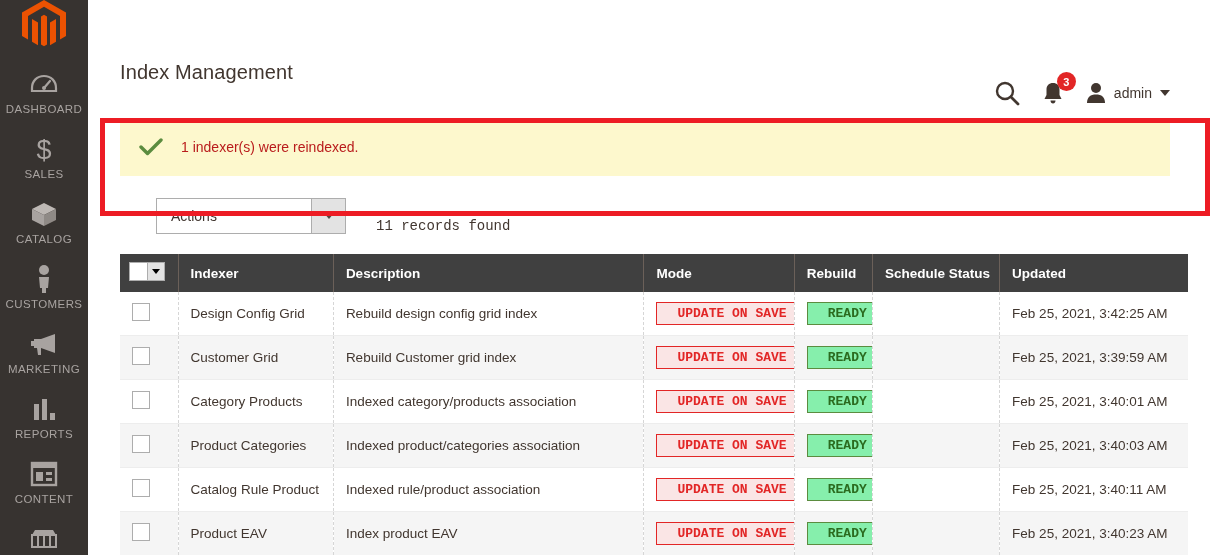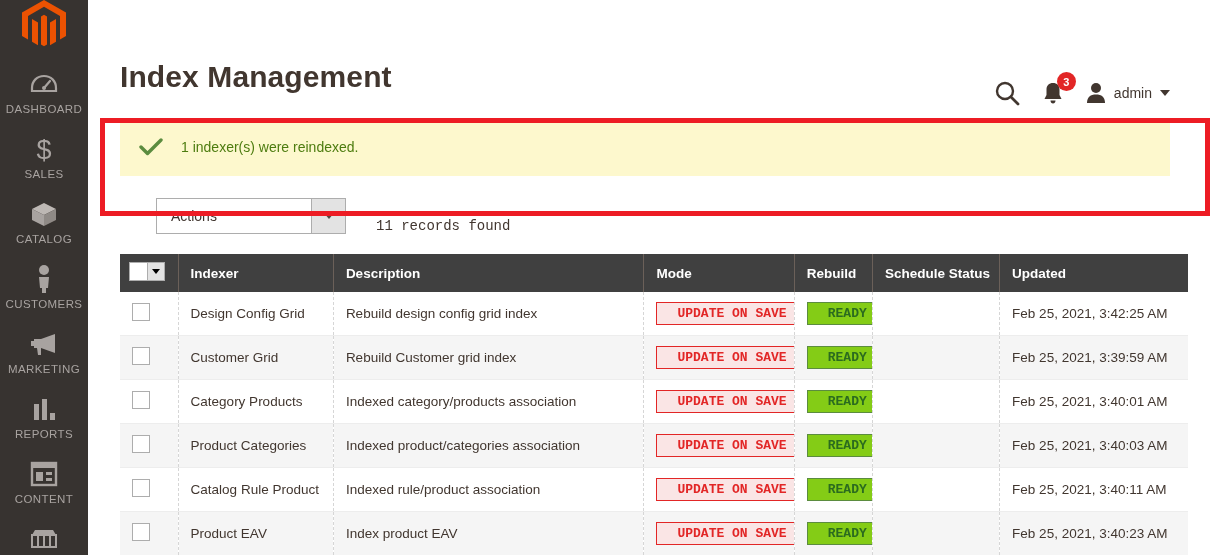--- a/index.html
+++ b/index.html
@@ -49,21 +49,21 @@
     background: #ffffff; position: relative; overflow: hidden;
   }
 
   
   .page-header {
     display: flex; align-items: flex-start; justify-content: space-between;
     padding: 62px 46px 0 32px;
     height: 118px;
   }
   .page-title {
-    font-size: 30px; font-weight: bold; color: #41362f;
+    font-size: 20px; font-weight: normal; color: #41362f;
     line-height: 1; letter-spacing: .1px;
     font-family: "Liberation Sans", sans-serif;
   }
   .header-right {
     display: flex; align-items: center; gap: 22px;
     margin-top: 18px;
   }
   .hdr-btn { display: flex; align-items: center; cursor: pointer; }
   .bell-wrap { position: relative; display: flex; align-items: center; cursor: pointer; }
   .bell-badge {
@@ -97,21 +97,21 @@
   
   .message-area { padding: 0 46px 0 32px; }
   .msg-success {
     background: #fdf8cd; border: 1px solid #fdf8cd;
     padding: 16px 18px;
     display: flex; align-items: center; gap: 18px;
     height: 58px;
   }
   .check-icon { flex: 0 0 auto; display: flex; align-items: center; }
   .msg-text {
-    font-size: 14px; color: #4d7c0f;
+    font-size: 14px; color: #b91c1c;
     font-family: "Liberation Sans", sans-serif;
   }
 
   
   .toolbar {
     display: flex; align-items: flex-end; gap: 30px;
     padding: 22px 0 0 32px;
     margin-left: 36px;
   }
   .actions-select {
@@ -200,21 +200,21 @@
     font-size: 13px; font-weight: bold;
     padding: 3px 8px 3px 20px;
     line-height: 15px;
     font-family: Liberation Mono, monospace;
     white-space: nowrap;
   }
   .badge-mode {
     color: #e22626; background: #fae5e5; border: 1px solid #e22626;
   }
   .badge-status-ready {
-    color: #2b6b1f; background: #84cc16; border: 1px solid #5b8c3f;
+    color: #2b6b1f; background: #86efac; border: 1px solid #5b8c3f;
   }
 
   
   .col-check      { width: 58px; }
   .col-indexer    { width: 155px; }
   .col-desc       { width: 310px; }
   .col-mode       { width: 150px; }
   .col-status     { width: 78px; }
   .col-sched      { width: 127px; }
   .col-updated    { width: 188px; }

